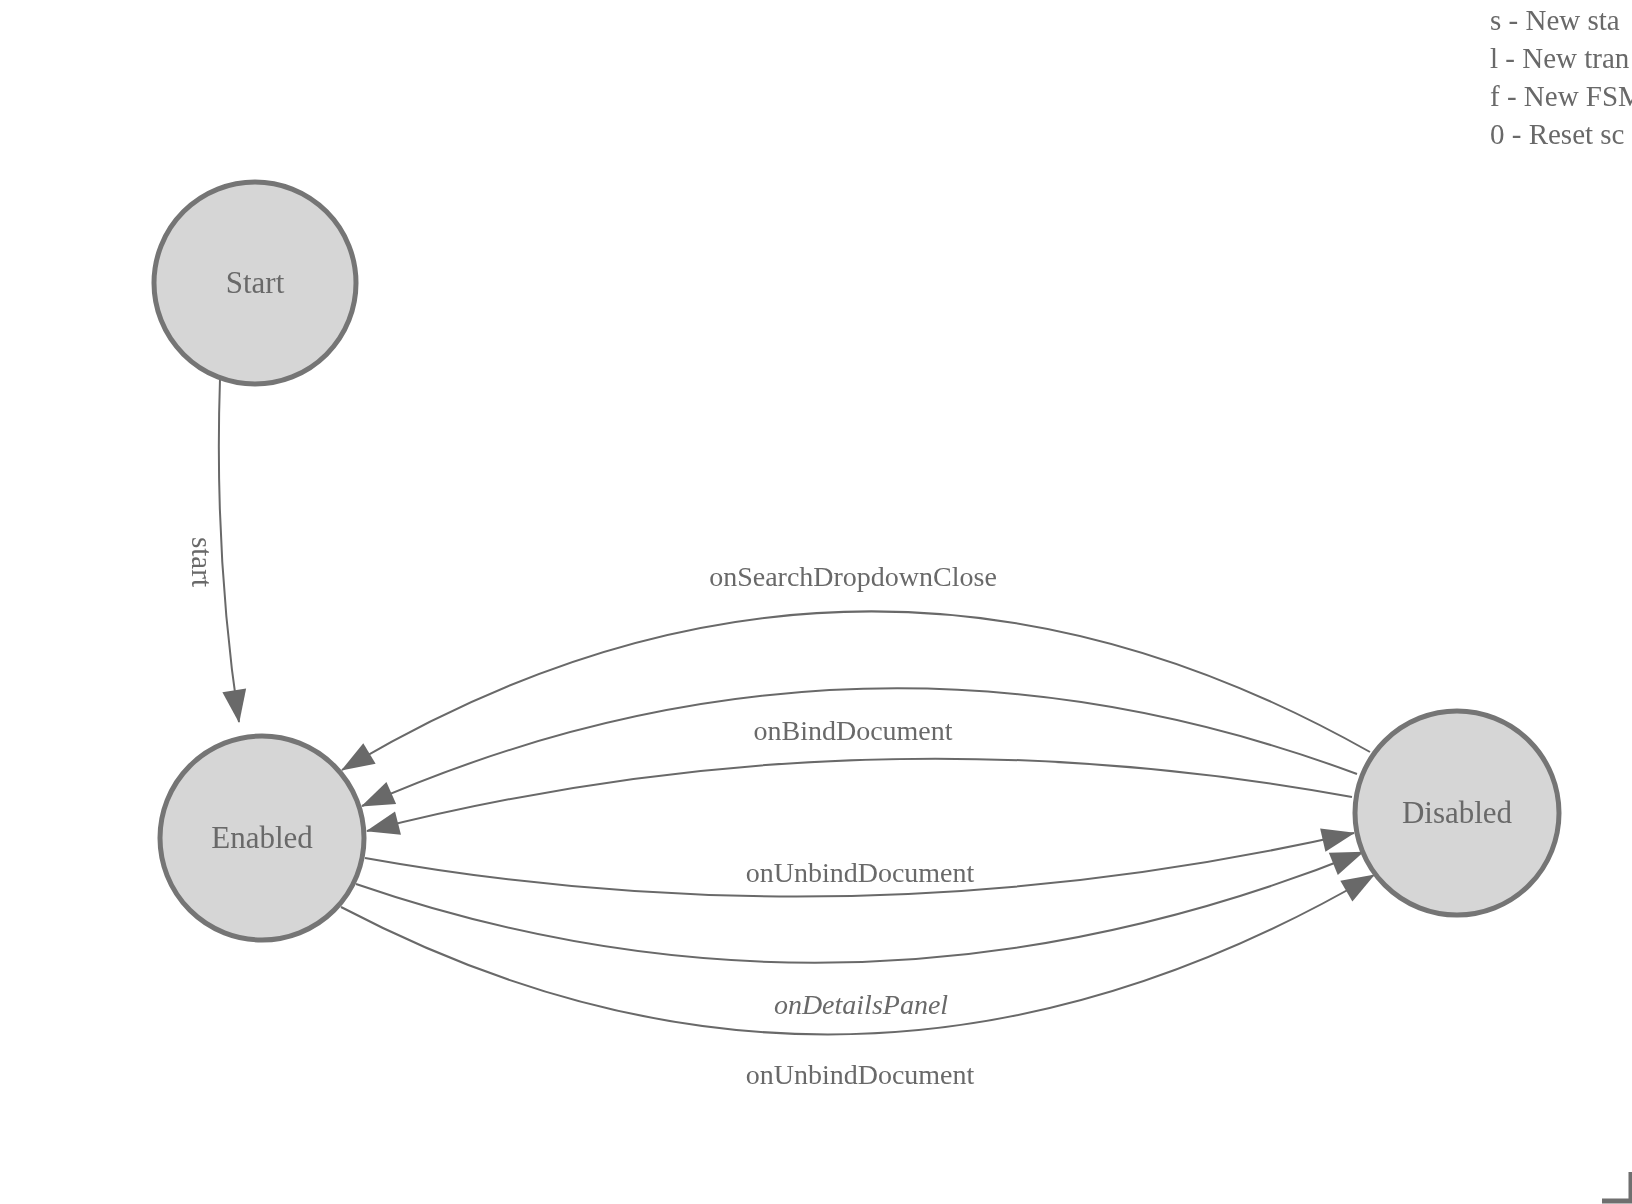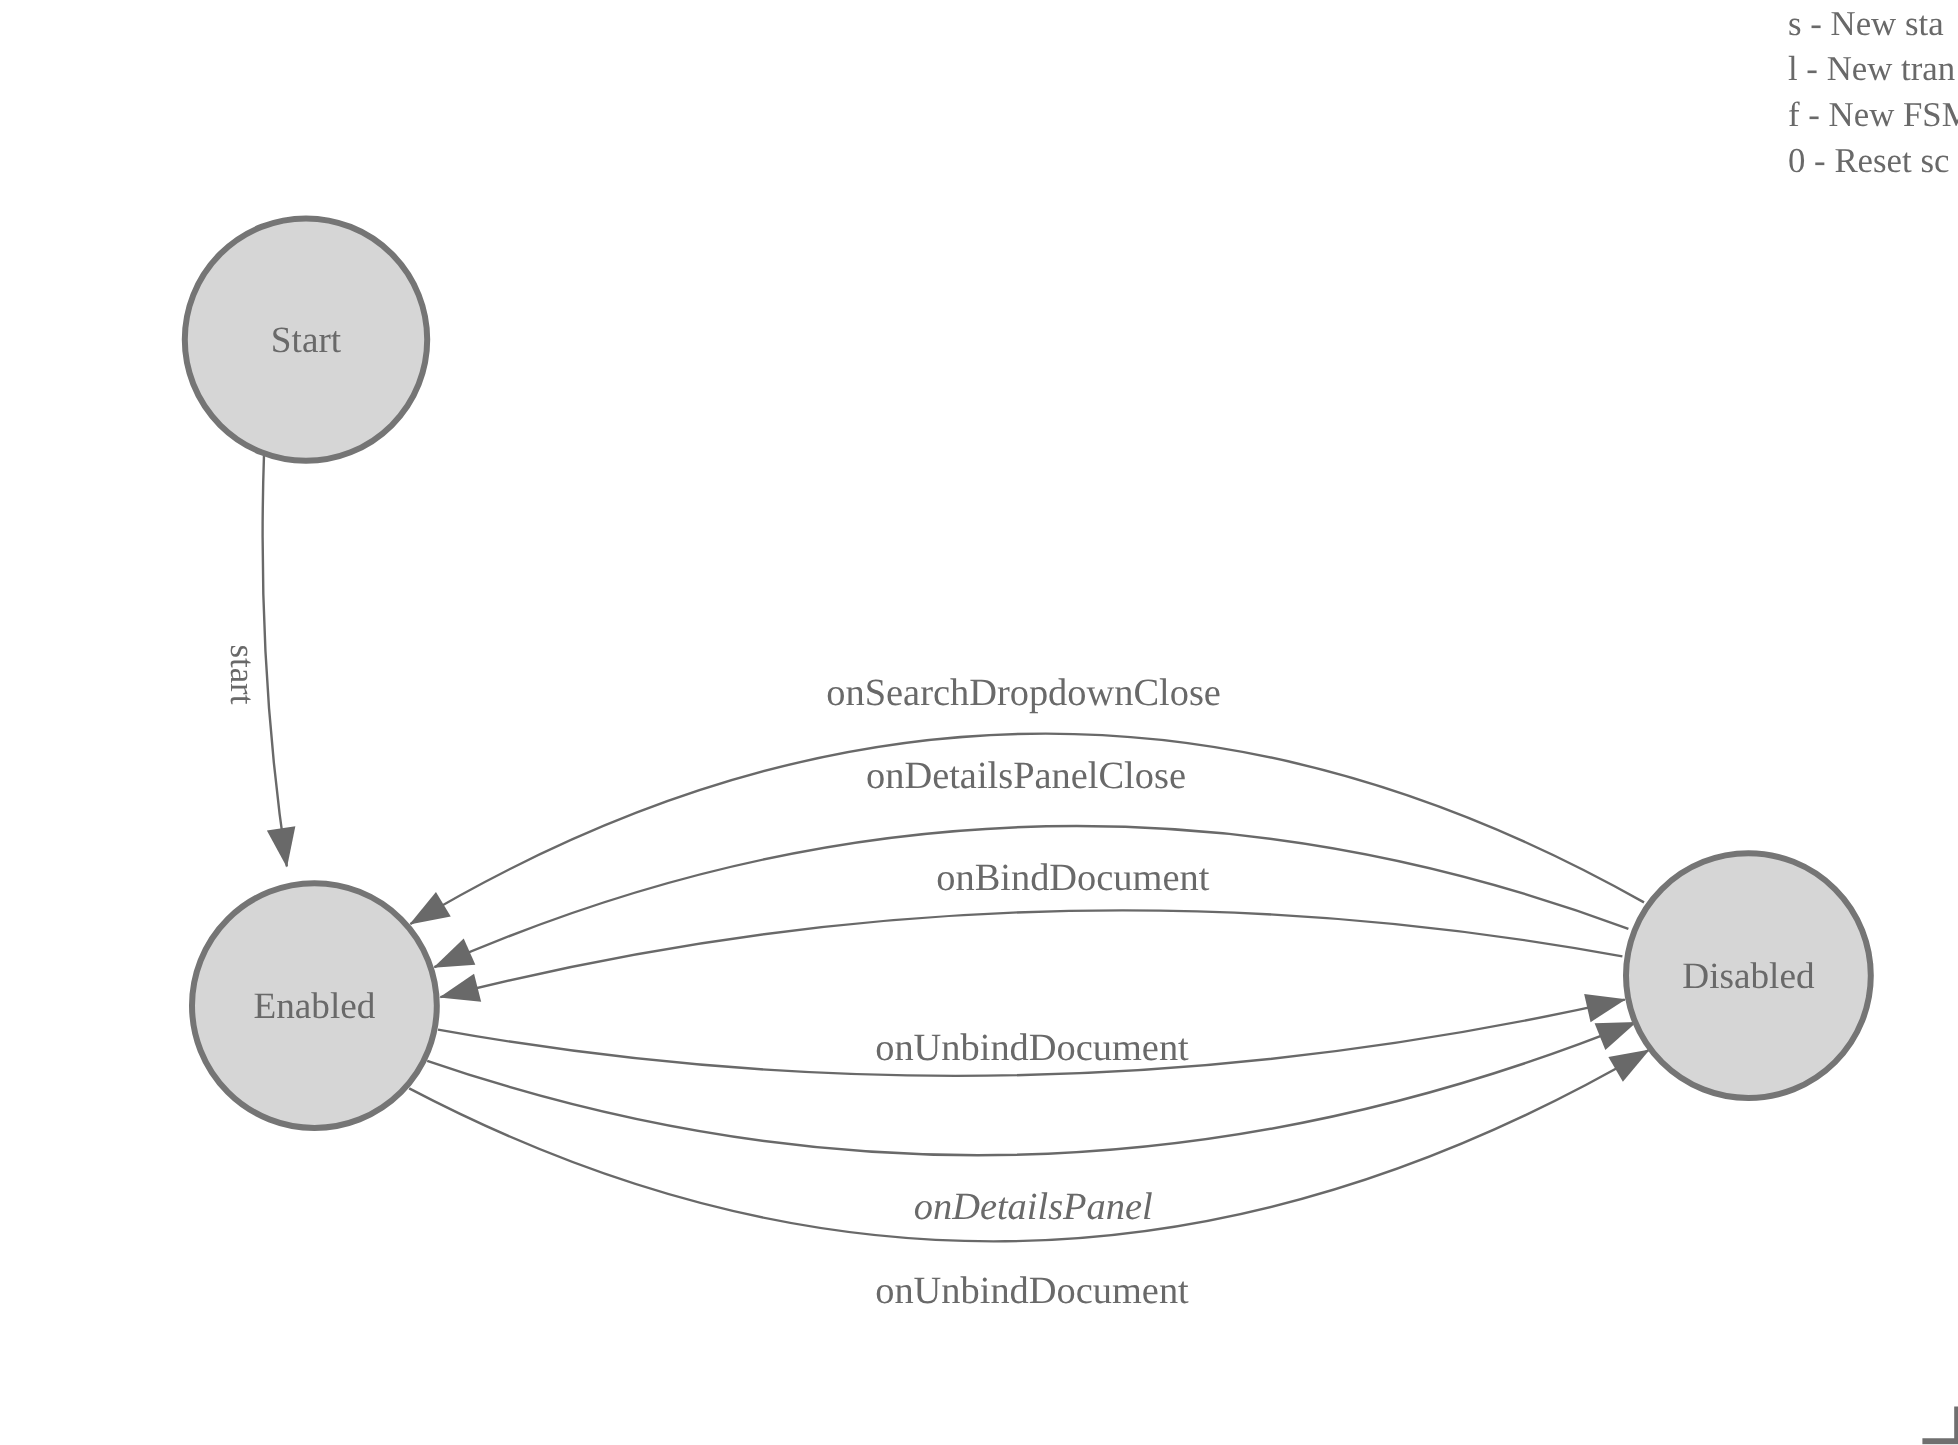--- a/index.html
+++ b/index.html
@@ -35,21 +35,21 @@
     position: absolute;
     display: flex;
     align-items: center;
     justify-content: center;
     font-size: 31px;
     pointer-events: none;
   }
   .edge-label {
     position: absolute;
     transform: translate(-50%, -50%);
-    font-size: 32px;
+    font-size: 28px;
     white-space: nowrap;
   }
   .edge-label.rotated {
     font-size: 29px;
     transform: translate(-50%, -50%) rotate(90deg);
   }
   .legend {
     position: absolute;
     left: 1490px;
     top: 1px;
@@ -86,22 +86,21 @@
 
     <path class="corner-mark" d="M 1631,1172 L 1631,1201 L 1602,1201"></path>
   </svg>
 
   <div class="node-label" style="left:151px; top:179px; width:208px; height:208px;">Start</div>
   <div class="node-label" style="left:157px; top:733px; width:210px; height:210px;text-align:center;">Enabled</div>
   <div class="node-label" style="left:1352px; top:708px; width:210px; height:210px;">Disabled</div>
 
   <div class="edge-label rotated" style="left:201px; top:562px;">start</div>
   <div class="edge-label" style="left:853px; top:577px;">onSearchDropdownClose</div>
-  <div class="edge-label" style="left:855px; top:646px;">onDetailsPanelClose</div>
-  <div class="edge-label" style="left:894px; top:731px;">onBindDocument</div>
+  <div class="edge-label" style="left:853px; top:731px;">onBindDocument</div>
   <div class="edge-label" style="left:860px; top:873px;">onUnbindDocument</div>
   <div class="edge-label" style="left:861px; top:1005px;font-style:italic;">onDetailsPanel</div>
   <div class="edge-label" style="left:860px; top:1075px;">onUnbindDocument</div>
 
   <div class="legend">
     <div>s - New sta</div>
     <div>l - New tran</div>
     <div>f - New FSM</div>
     <div>0 - Reset sc</div>
   </div>

